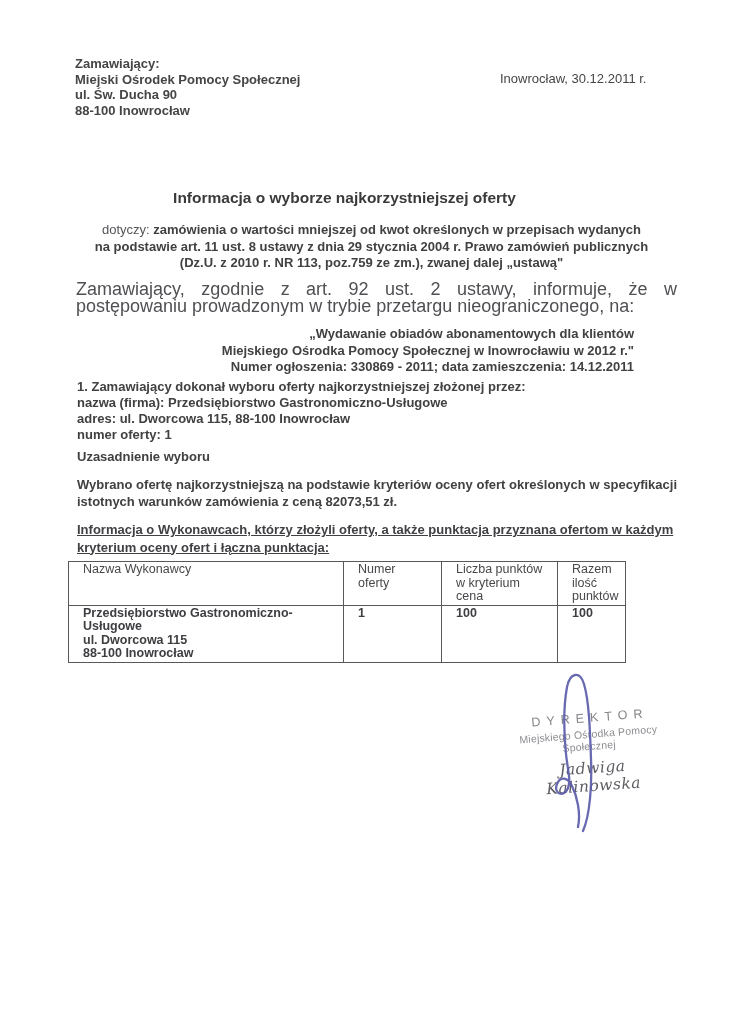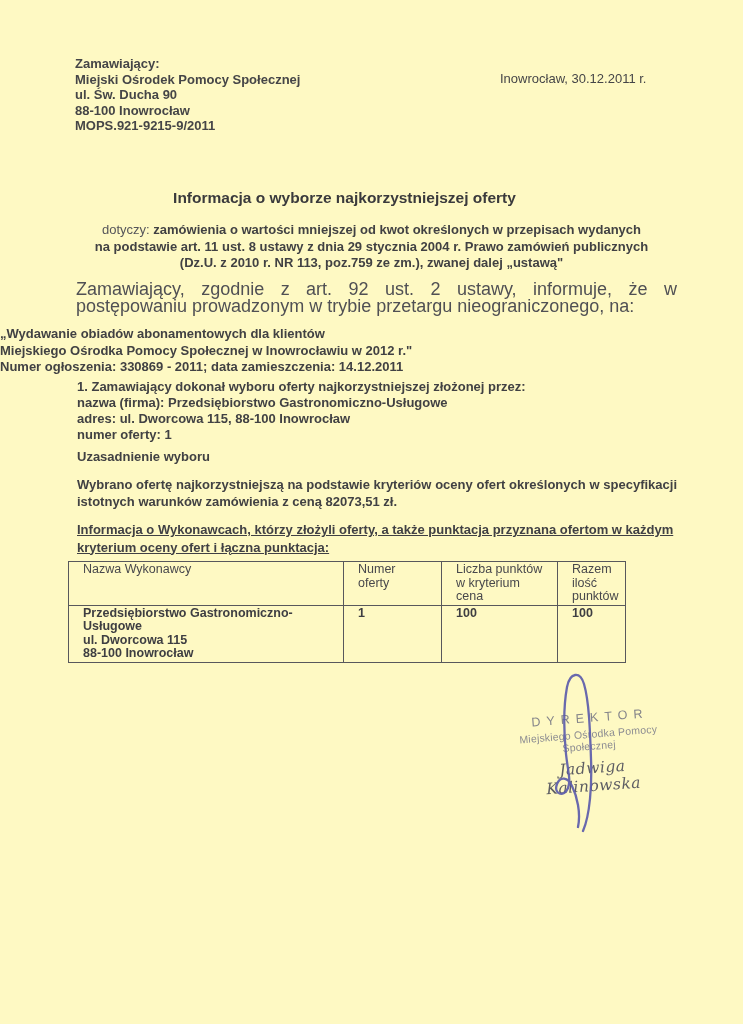--- a/index.html
+++ b/index.html
@@ -1,33 +1,33 @@
 <!DOCTYPE html>
 <html><head>
 <meta charset="utf-8">
 <style>
   html,body{margin:0;padding:0;background:#e8e8e6;}
   .page{
     position:relative;
     width:743px;height:1024px;
     margin:0 auto;
-    background:#fef9c3;
+    background:#ffffff;
     overflow:hidden;
     font-family:"Liberation Sans", sans-serif;
     color:#3e3e40;
   }
   .abs{position:absolute;}
   .b{font-weight:bold;}
   .sender{left:75px;top:56px;font-size:13px;line-height:15.5px;font-weight:bold;color:#454547;}
   .date{left:500px;top:71px;font-size:13px;font-weight:normal;color:#454547;}
   .title{left:0;top:189px;width:689px;text-align:center;font-size:15.5px;font-weight:bold;color:#3a3a3c;}
   .subject{left:40px;top:222px;width:663px;text-align:center;font-size:13px;line-height:16.5px;color:#414143;}
   .subject .pre{font-weight:normal;color:#55555a;}
   .intro{left:76px;top:281px;width:601px;font-size:18px;line-height:17px;color:#505054;text-align:justify;}
-  .contract{left:0;top:326px;width:634px;text-align:left;font-size:13px;line-height:16.5px;font-weight:bold;color:#414143;}
+  .contract{left:0;top:326px;width:634px;text-align:right;font-size:13px;line-height:16.5px;font-weight:bold;color:#414143;}
   .selection{left:77px;top:379px;font-size:13px;line-height:16px;font-weight:bold;color:#414143;}
   .uzas{left:77px;top:449px;font-size:13px;font-weight:bold;color:#414143;}
   .wybrano{left:77px;top:476px;width:600px;font-size:13px;line-height:17px;font-weight:bold;color:#414143;text-align:justify;}
   .theading{left:77px;top:521px;width:606px;font-size:13px;line-height:17.5px;font-weight:bold;color:#404044;}
   .theading span{text-decoration:underline;}
   table.offers{
     position:absolute;left:68px;top:561px;width:557px;
     border-collapse:collapse;table-layout:fixed;
   }
   table.offers th, table.offers td{
@@ -60,21 +60,20 @@
 </head>
 <body>
 
 <div class="page">
 
   <div class="abs sender">
     <div>Zamawiający:</div>
     <div>Miejski Ośrodek Pomocy Społecznej</div>
     <div>ul. Św. Ducha 90</div>
     <div>88-100 Inowrocław</div>
-    <div>MOPS.921-9215-9/2011</div>
   </div>
 
   <div class="abs date">Inowrocław,  30.12.2011 r.</div>
 
   <div class="abs title">Informacja o wyborze najkorzystniejszej oferty</div>
 
   <div class="abs subject">
     <div><span class="pre">dotyczy:</span> <span class="b">zamówienia o wartości mniejszej od kwot określonych w przepisach wydanych</span></div>
     <div class="b">na podstawie art. 11 ust. 8 ustawy z dnia 29 stycznia 2004 r. Prawo zamówień publicznych</div>
     <div class="b">(Dz.U. z 2010 r. NR 113, poz.759 ze zm.), zwanej dalej „ustawą"</div>

